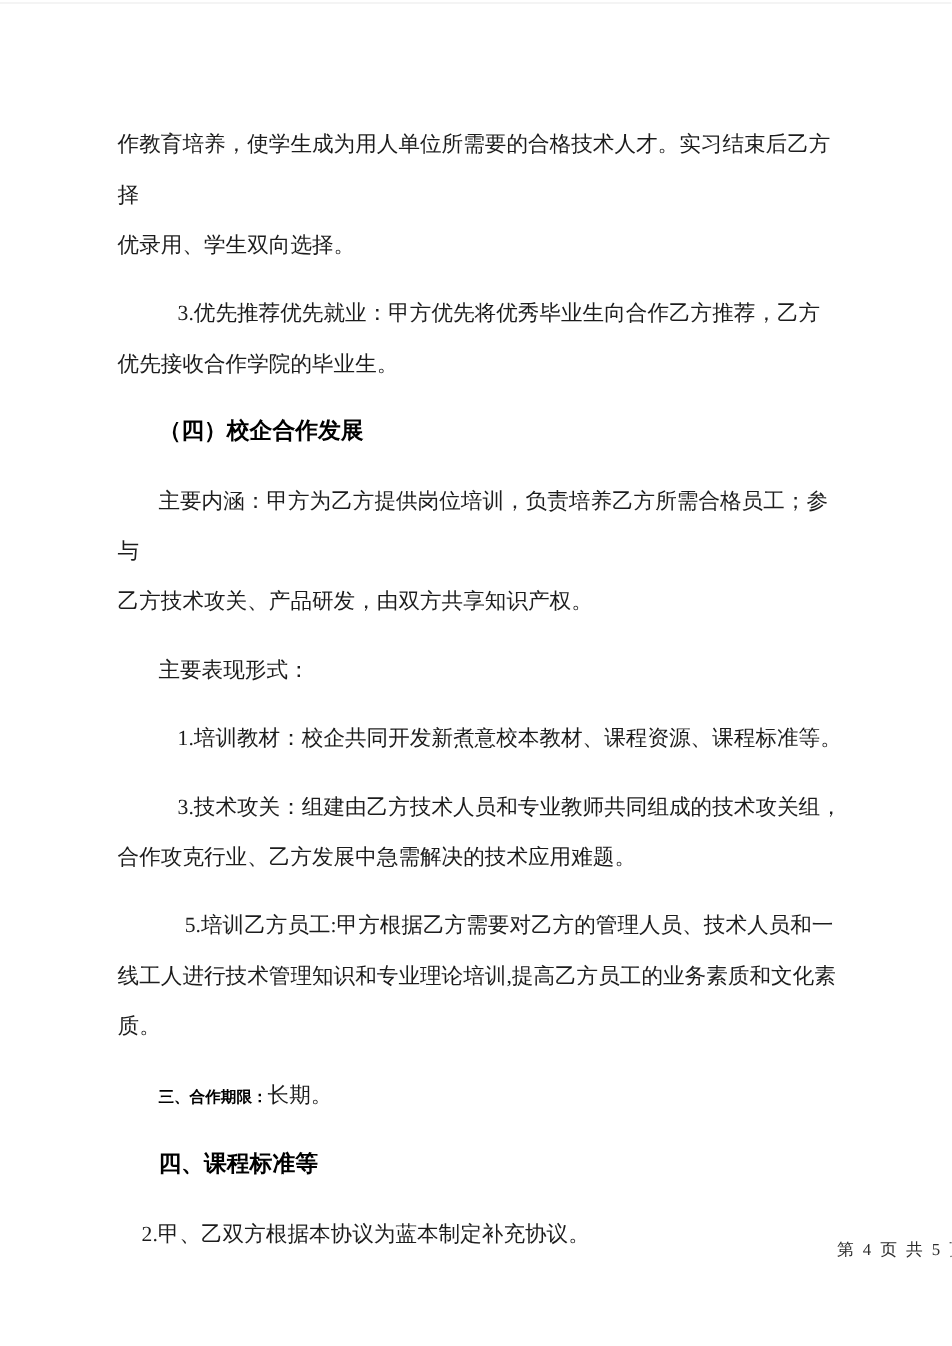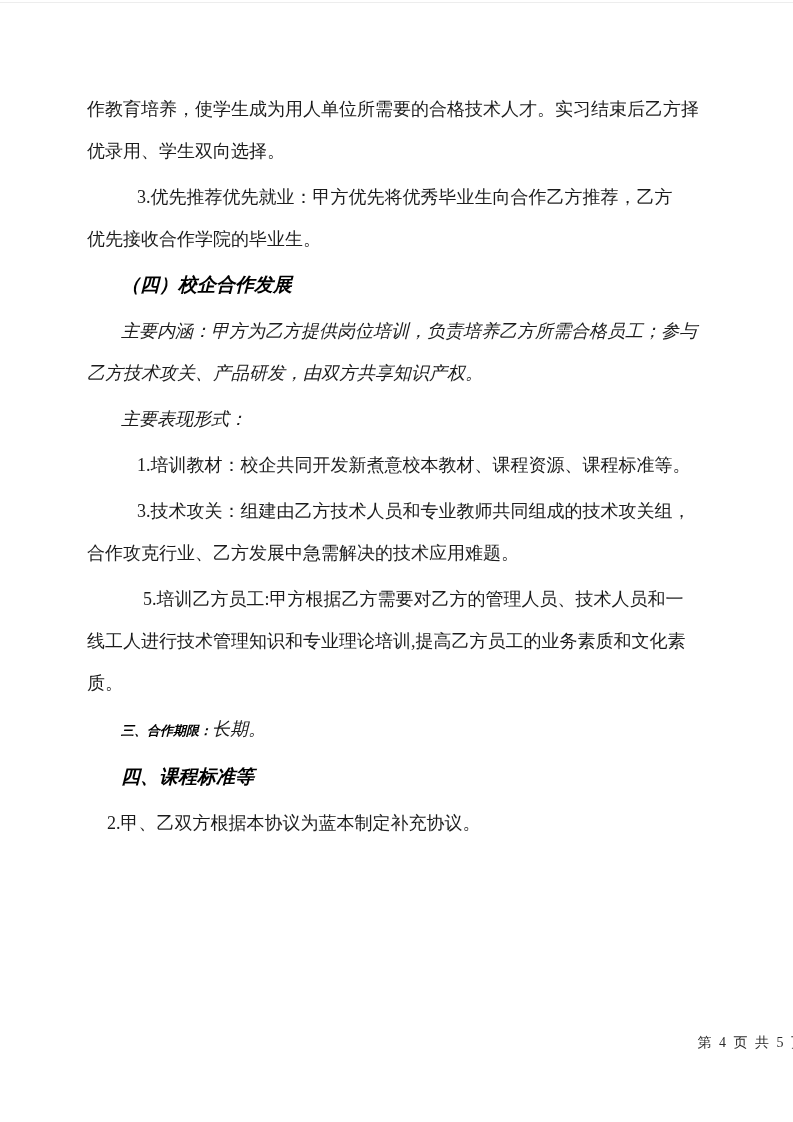--- a/index.html
+++ b/index.html
@@ -23,40 +23,40 @@
     height: 1px;
     background: #ededed;
   }
   .doc-content {
     position: absolute;
     top: 84px;
     left: 83px;
     width: 634px;
   }
   .para {
-    margin: 4px;
+    margin: 15px;
     font-size: 18px;
     line-height: 42px;
     white-space: pre-line;
     text-align: left;
     letter-spacing: 0px;
   }
   .heading {
     font-family: "Liberation Sans", "DejaVu Sans", sans-serif;
     font-weight: bold;
     color: #000000;
     font-size: 19px;
   }
   .heading-inline-label {
     font-family: "Liberation Sans", "DejaVu Sans", sans-serif;
     font-weight: bold;
     color: #000000;
     font-size: 13px;
   }
-  .ind-a { text-indent: 34px; font-style: italic; }  
+  .ind-a { text-indent: 34px; }  
   .ind-b { text-indent: 50px; }  
   .ind-c { text-indent: 56px; }  
   .ind-d { text-indent: 20px; }  
   .page-footer {
     position: absolute;
     top: 1033px;
     left: 14px;
     width: 100%;
     text-align: right;
     font-size: 14px;

